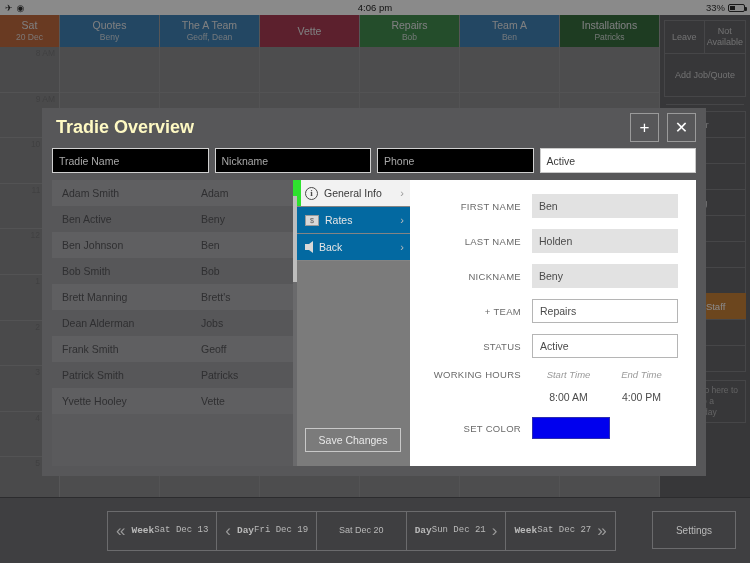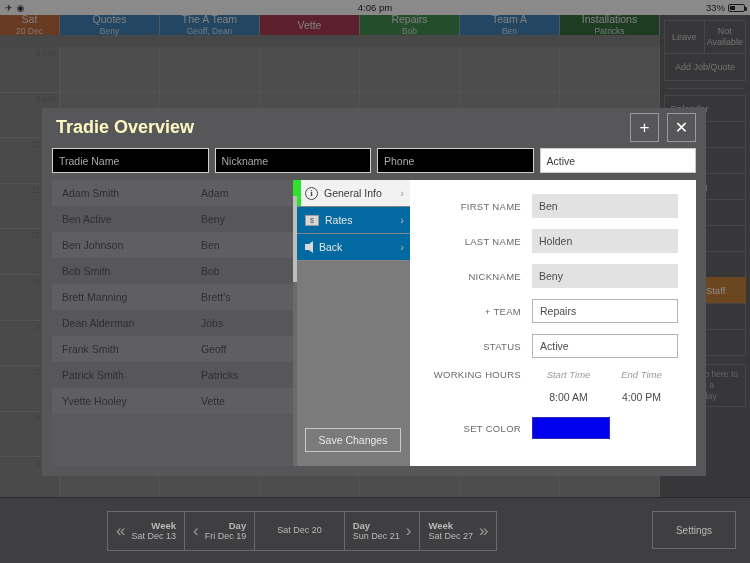--- a/index.html
+++ b/index.html
@@ -25,21 +25,21 @@
     position: relative; display: inline-block;
   }
   .batt::after {
     content:""; position: absolute; right: -3px; top: 2px;
     width: 2px; height: 4px; background: #1a1a1a; border-radius: 0 1px 1px 0;
   }
   .batt-fill { position: absolute; left: 1px; top: 1px; bottom: 1px; width: 33%; background: #1a1a1a; }
 
   
   .cal-header {
-    position: absolute; top: 15px; left: 0; width: 660px; height: 20px;
+    position: absolute; top: 15px; left: 0; width: 660px; height: 32px;
     display: flex;
   }
   .cal-col-head {
     flex: 1; display: flex; flex-direction: column; align-items: center; justify-content: center;
     border-right: 1px solid #8e8e8e; color: #e8e8e8;
   }
   .cal-col-head.daycol { flex: 0 0 60px; background: #b8501a; }
   .cch-title { font-size: 10.5px; line-height: 13px; }
   .cch-sub { font-size: 8.5px; line-height: 11px; opacity: .85; }
 
@@ -67,21 +67,21 @@
     background: #4a4a4c; padding: 5px 4px;
   }
   .rp-splitrow { display: flex; gap: 0; }
   .rp-btn {
     border: 1px solid #6b6b6d; color: #c9c9c9; font-size: 9px;
     display: flex; align-items: center; justify-content: center; text-align: center;
     line-height: 11px; padding: 3px 2px; background: transparent;
   }
   .rp-half { flex: 1; height: 34px; }
   .rp-half + .rp-half { border-left: none; }
-  .rp-wide { height: 28px; margin-top: -1px; }
+  .rp-wide { height: 44px; margin-top: -1px; }
   .rp-divider { height: 1px; background: #6b6b6d; margin: 7px 2px; }
   .rp-item {
     border: 1px solid #6b6b6d; color: #c9c9c9; font-size: 9.5px;
     height: 27px; display: flex; align-items: center; padding-left: 5px;
     margin-top: -1px; white-space: nowrap; overflow: hidden;
   }
   .rp-item.active { background: #bf6a10; color: #fff; border-color: #bf6a10; }
   .rp-hint {
     border: 1px solid #6b6b6d; color: #a9a9a9; font-size: 8.5px;
     padding: 4px 5px; line-height: 11px; margin-top: 8px;
@@ -94,21 +94,21 @@
     display: flex; align-items: center;
   }
   .nav-group {
     display: flex; margin-left: 107px; border: 1px solid #6b6b6d; height: 40px;
   }
   .nav-seg {
     display: flex; align-items: center; border-right: 1px solid #6b6b6d;
     padding: 0 8px; color: #b9b9b9; gap: 6px; height: 100%;
   }
   .nav-seg:last-child { border-right: none; }
-  .nav-txt { display: flex; flex-direction: column; }
+  .nav-txt { display: flex; flex-direction: row; font-family: Liberation Mono, monospace; }
   .nav-t1 { font-size: 9.5px; font-weight: bold; line-height: 11px; }
   .nav-t2 { font-size: 9px; line-height: 11px; }
   .nav-t-right { text-align: right; }
   .chev { font-size: 17px; color: #9a9a9a; line-height: 1; font-weight: 300; }
   .nav-mid { font-size: 9.5px; padding: 0 22px; }
   .settings-btn {
     position: absolute; right: 14px; top: 13px; width: 84px; height: 38px;
     border: 1px solid #6b6b6d; color: #b9b9b9; font-size: 10px;
     display: flex; align-items: center; justify-content: center;
   }

